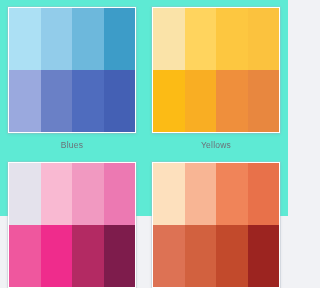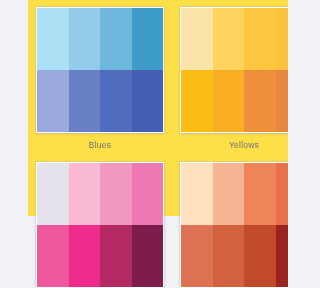--- a/index.html
+++ b/index.html
@@ -12,22 +12,21 @@
     font-family: "Liberation Sans", sans-serif;
   }
 
   #palette-grid {
     width: 288px;
     height: 216px;
     box-sizing: border-box;
     display: grid;
     grid-template-columns: 144px 144px;
     grid-template-rows: 155px 155px;
-    background: #fde047;
-    margin-left: 28px;
+    background: #5eead4;
   }
 
   .palette-card {
     position: relative;
     box-sizing: border-box;
     padding: 7px 8px 0 8px;
     display: flex;
     flex-direction: column;
     align-items: center;
   }

